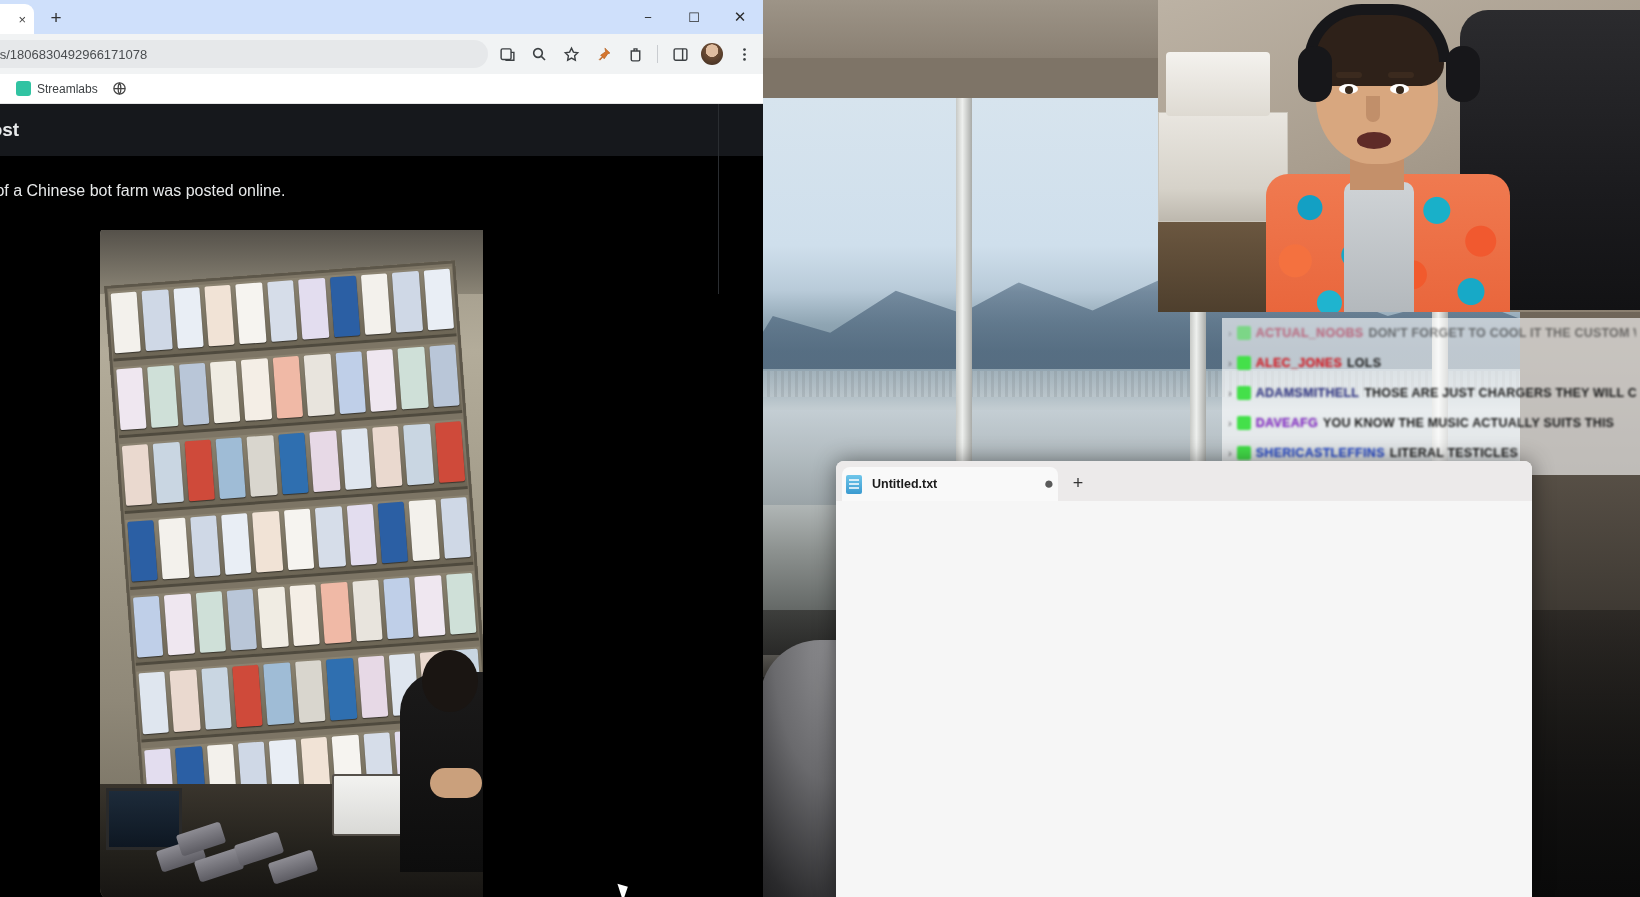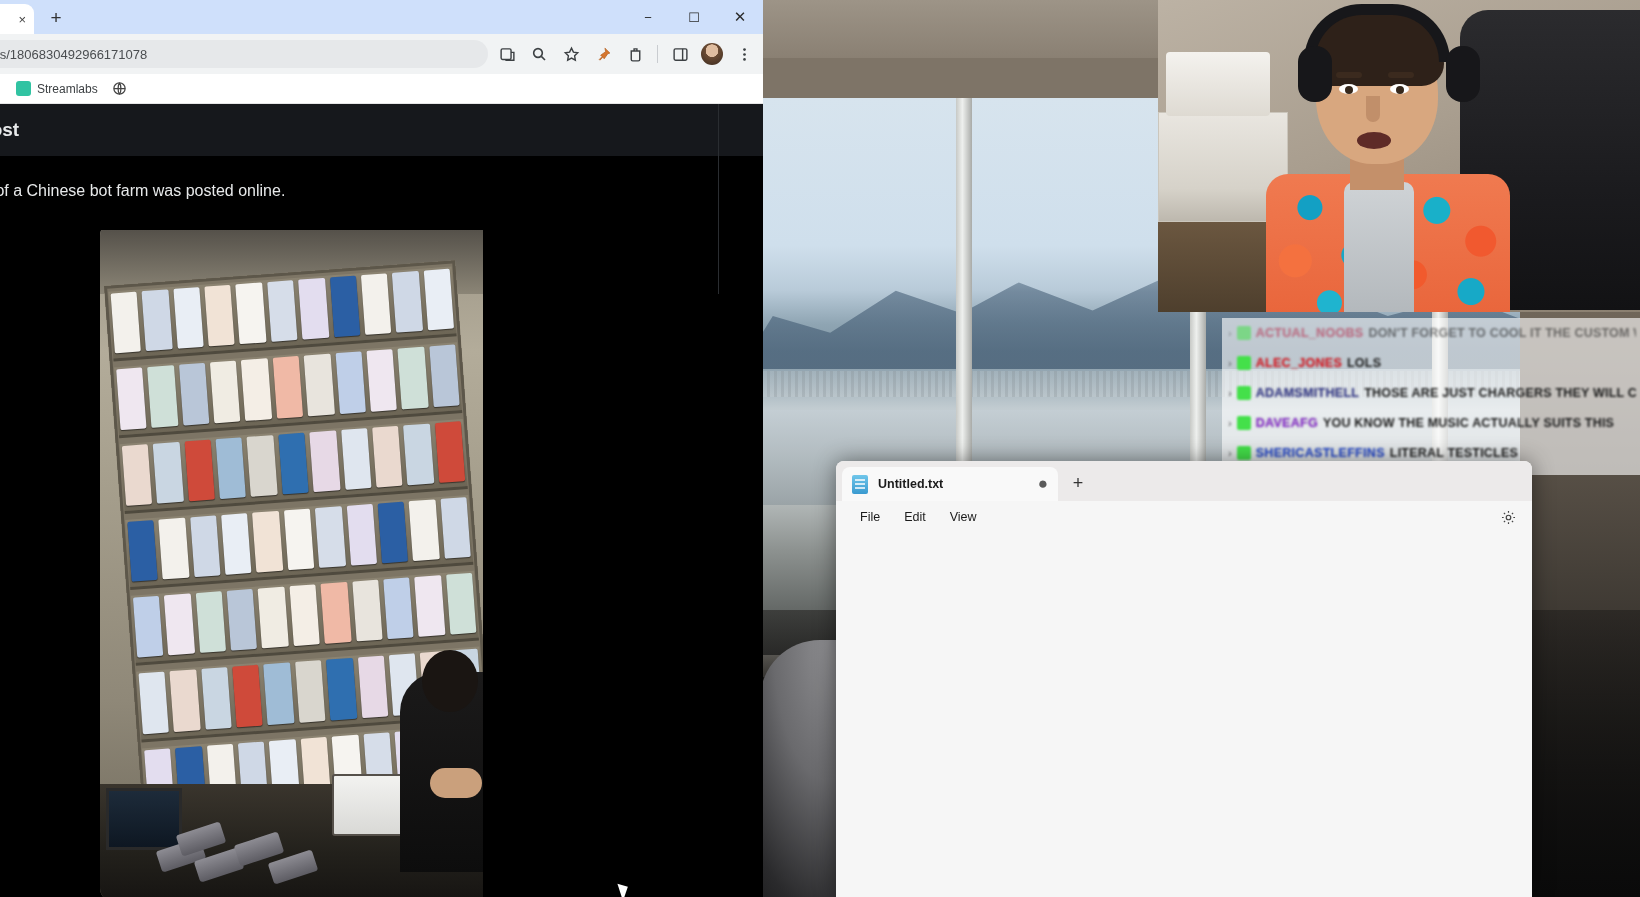--- a/index.html
+++ b/index.html
@@ -353,21 +353,21 @@
     background: #f6f6f6; border-radius: 8px 8px 0 0;
     box-shadow: 0 0 22px rgba(0,0,0,.45);
     overflow: hidden;
   }
   .np-tabstrip {
     height: 40px; background: #eceaea; display: flex; align-items: flex-end; padding-left: 6px;
   }
   .np-tab {
     height: 34px; width: 216px; background: #f9f9f9;
     border-radius: 8px 8px 0 0;
-    display: flex; align-items: center; gap: 10px; padding: 0 10px;
+    display: flex; align-items: center; gap: 10px; padding: 0 4px;
   }
   .np-icon {
     width: 16px; height: 19px; flex: 0 0 auto;
     background: linear-gradient(180deg,#6fc6ea,#3a9ad0);
     border-radius: 2px;
     position: relative;
   }
   .np-icon::after {
     content: ""; position: absolute; left: 3px; top: 4px; right: 3px; height: 2px;
     background: rgba(255,255,255,.75);
@@ -687,26 +687,15 @@
 
   <div class="notepad">
     <div class="np-tabstrip">
       <div class="np-tab">
         <span class="np-icon"></span>
         <span class="np-tab-title">Untitled.txt</span>
         <span class="np-tab-dot">●</span>
       </div>
       <div class="np-newtab">+</div>
     </div>
-    <div class="np-menubar">
-      <div class="np-menu">File</div>
-      <div class="np-menu">Edit</div>
-      <div class="np-menu">View</div>
-      <div class="np-gear">
-        <svg width="17" height="17" viewBox="0 0 24 24" fill="none" stroke="currentColor" stroke-width="1.7">
-          <circle cx="12" cy="12" r="3.2"></circle>
-          <path d="M12 2.8v2.4M12 18.8v2.4M21.2 12h-2.4M5.2 12H2.8M18.5 5.5l-1.7 1.7M7.2 16.8l-1.7 1.7M18.5 18.5l-1.7-1.7M7.2 7.2 5.5 5.5"></path>
-        </svg>
-      </div>
-    </div>
   </div>
 
 </div>
 
 </body></html>

